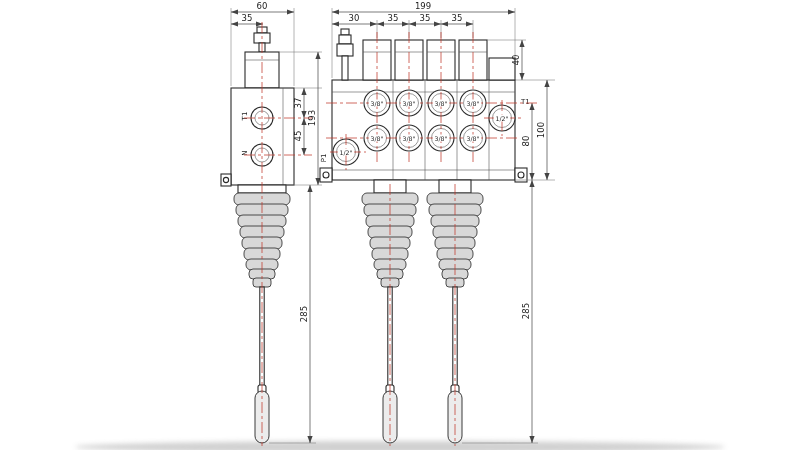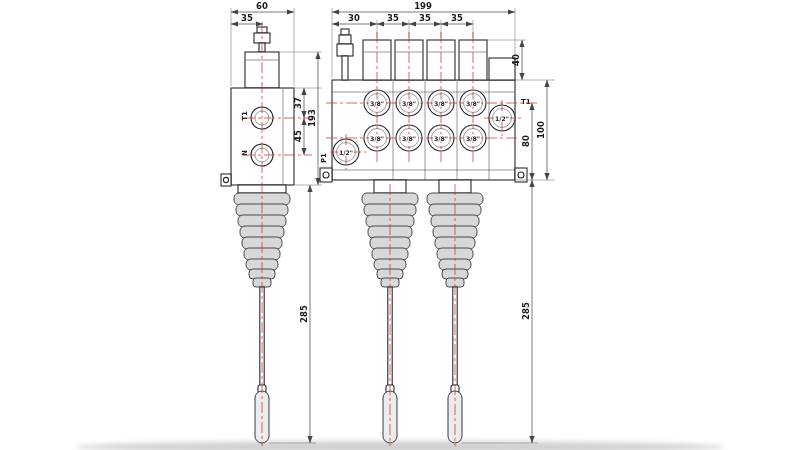--- a/index.html
+++ b/index.html
@@ -1,17 +1,17 @@
 <!DOCTYPE html>
 <html style="--background: #ffffff; --line: #2b2b2b; --centerline: #c03a2b; --boot_fill: #d8d8d8;"><head>
 <meta charset="utf-8">
 <style>
   html,body{margin:0;padding:0;background:#fff;}
   .frame{position:relative;width:800px;height:450px;background:var(--background,#ffffff);overflow:hidden;
-         font-family:"DejaVu Sans","Liberation Sans",sans-serif;font-weight:bold;}
+         font-family:"DejaVu Sans","Liberation Sans",sans-serif;}
   svg{display:block;}
   svg text{fill:#1c1c1c;font-family:"DejaVu Sans","Liberation Sans",sans-serif;}
   .ln{stroke:var(--line,#2b2b2b);stroke-width:1.1;fill:none;}
   .fill-w{fill:#ffffff;stroke:var(--line,#2b2b2b);stroke-width:1.1;}
   .fill-g{fill:var(--boot_fill,#d8d8d8);stroke:#3a3a3a;stroke-width:0.9;}
   .handle{fill:#ececec;stroke:#3a3a3a;stroke-width:1;}
   .thin{stroke:#555;stroke-width:0.6;fill:none;}
   .dim{stroke:#444;stroke-width:0.7;fill:none;}
   .ext{stroke:#777;stroke-width:0.55;fill:none;}
   .cl{stroke:var(--centerline,#c03a2b);stroke-width:0.75;fill:none;stroke-dasharray:11 3 3 3;}

